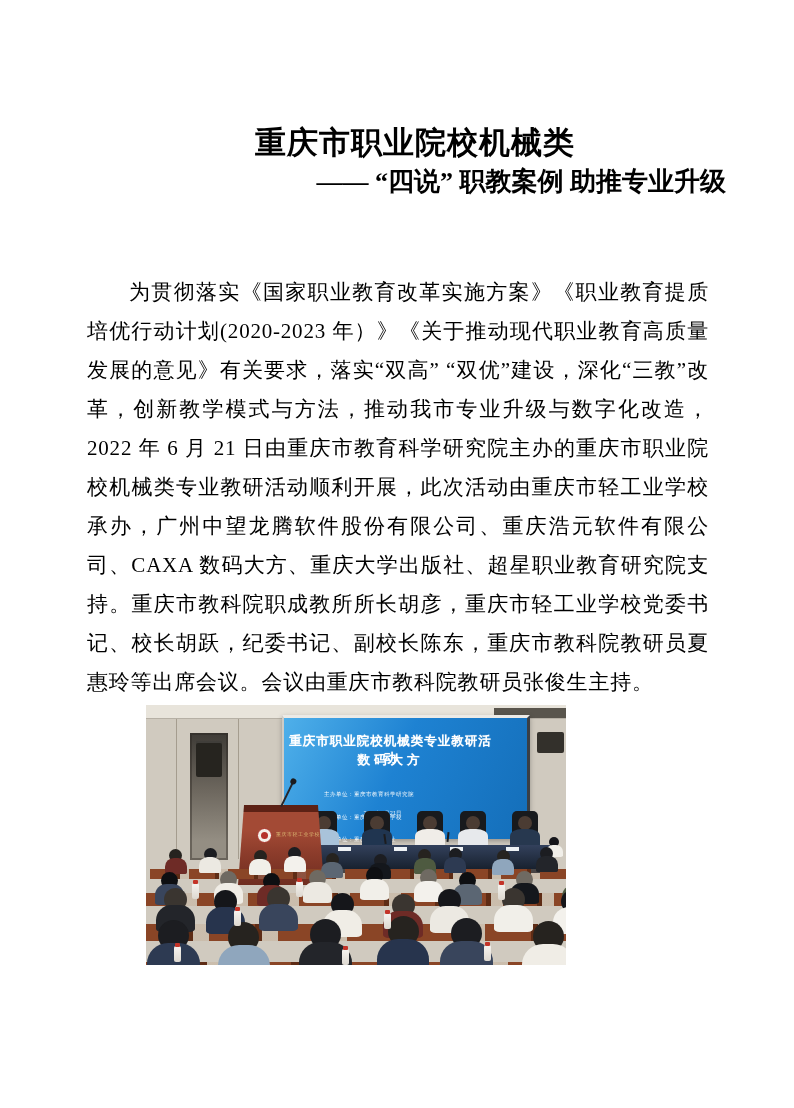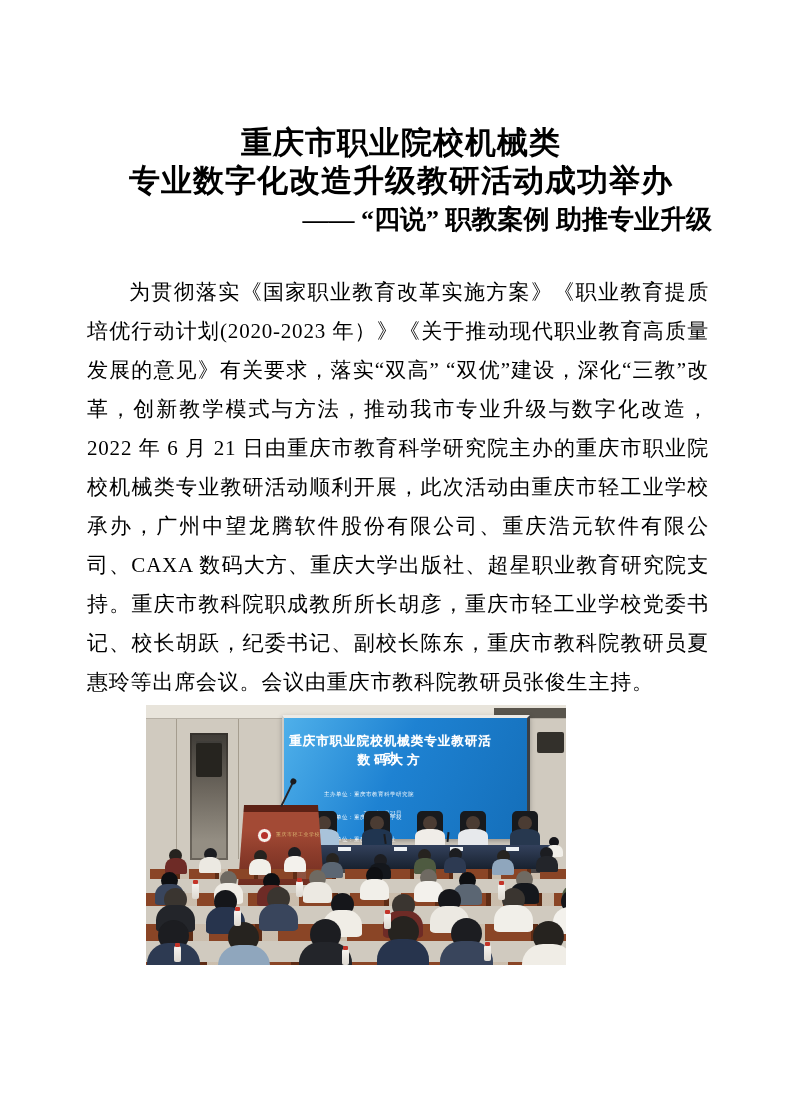--- a/index.html
+++ b/index.html
@@ -1,21 +1,21 @@
 <!DOCTYPE html>
 <html style="--screen-blue: #1e82d2; --wall: #d0cabf;"><head>
 <meta charset="utf-8">
 <style>
   html,body{margin:0;padding:0;background:#ffffff;}
   .page{
     position:relative;width:794px;height:1108px;background:#fff;overflow:hidden;
     font-family:"Liberation Serif","DejaVu Serif",serif;color:#000;
   }
   
-  .title-block{position:absolute;left:90px;top:124px;width:622px;}
+  .title-block{position:absolute;left:104px;top:124px;width:622px;}
   .title-line{font-size:31px;font-weight:bold;line-height:38px;text-align:center;letter-spacing:1px;}
   .subtitle{font-size:26px;font-weight:bold;line-height:34px;text-align:right;margin-top:3px;}
   .body-text{
     position:absolute;left:87px;top:273px;width:622px;margin:0;
     font-size:21px;line-height:39px;letter-spacing:.8px;
     text-align:justify;text-indent:2em;
   }
   
   .photo{position:absolute;left:146px;top:705px;width:420px;height:260px;overflow:hidden;background:var(--wall,#d0cabf);}
   .photo *{position:absolute;}
@@ -62,21 +62,20 @@
   .mic:after{content:"";position:absolute;left:-2px;top:-4px;width:6px;height:6px;border-radius:50%;background:#1b1b1e;}
   .photo-scene{left:0;top:0;width:502px;height:260px;}
 </style>
 </head>
 <body>
 
 <div class="page">
 
   <div class="title-block">
     <div class="title-line">重庆市职业院校机械类</div>
-    <div class="title-line">专业数字化改造升级教研活动成功举办</div>
     <div class="subtitle">—— “四说” 职教案例 助推专业升级</div>
   </div>
 
   <p class="body-text">为贯彻落实《国家职业教育改革实施方案》《职业教育提质培优行动计划(2020-2023 年）》《关于推动现代职业教育高质量发展的意见》有关要求，落实“双高” “双优”建设，深化“三教”改革，创新教学模式与方法，推动我市专业升级与数字化改造，2022 年 6 月 21 日由重庆市教育科学研究院主办的重庆市职业院校机械类专业教研活动顺利开展，此次活动由重庆市轻工业学校承办，广州中望龙腾软件股份有限公司、重庆浩元软件有限公司、CAXA 数码大方、重庆大学出版社、超星职业教育研究院支持。重庆市教科院职成教所所长胡彦，重庆市轻工业学校党委书记、校长胡跃，纪委书记、副校长陈东，重庆市教科院教研员夏惠玲等出席会议。会议由重庆市教科院教研员张俊生主持。</p>
 
   <div class="photo">
     <div class="ceiling"></div>
     <div class="ceil-vent"></div>
     <div class="seam" style="left:30px"></div>
     <div class="seam" style="left:92px"></div>

